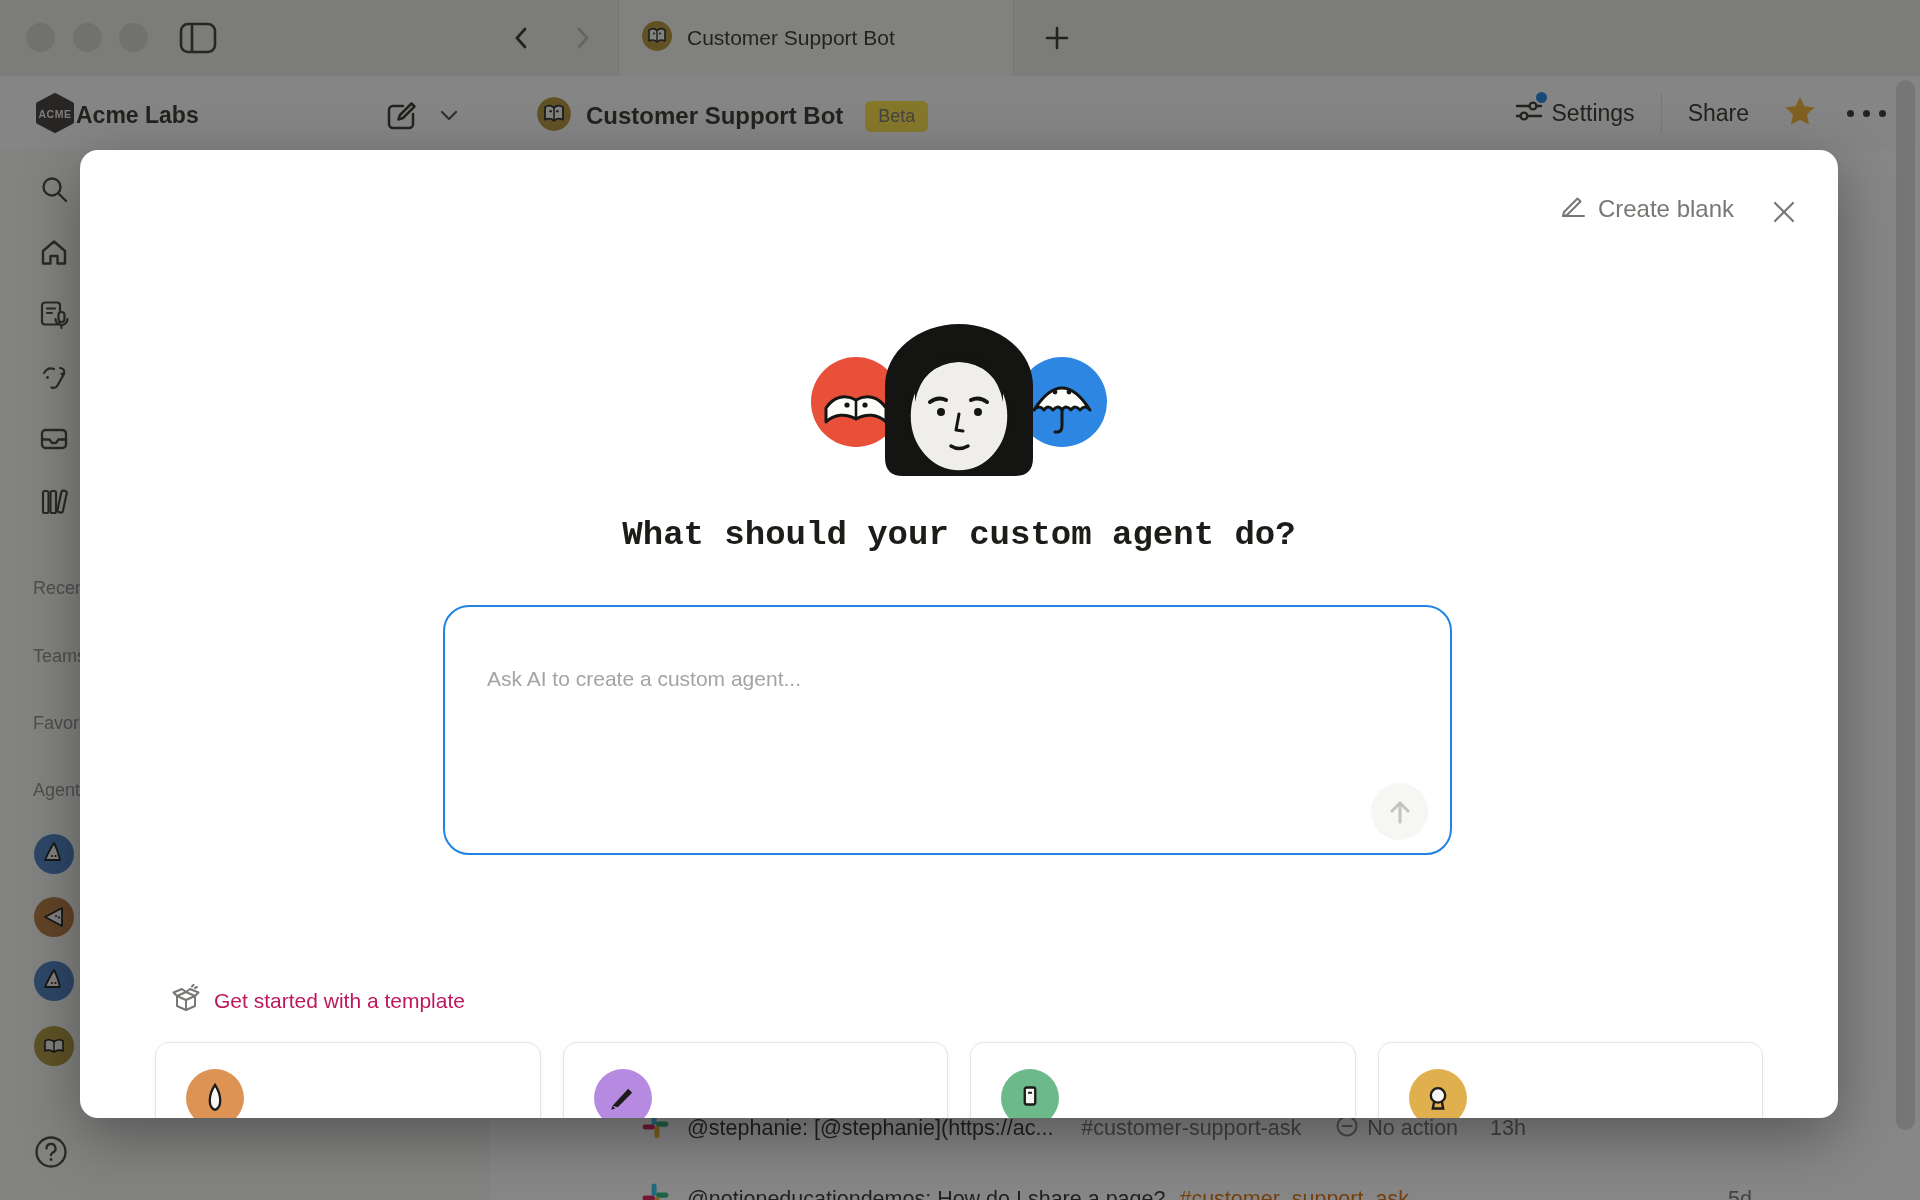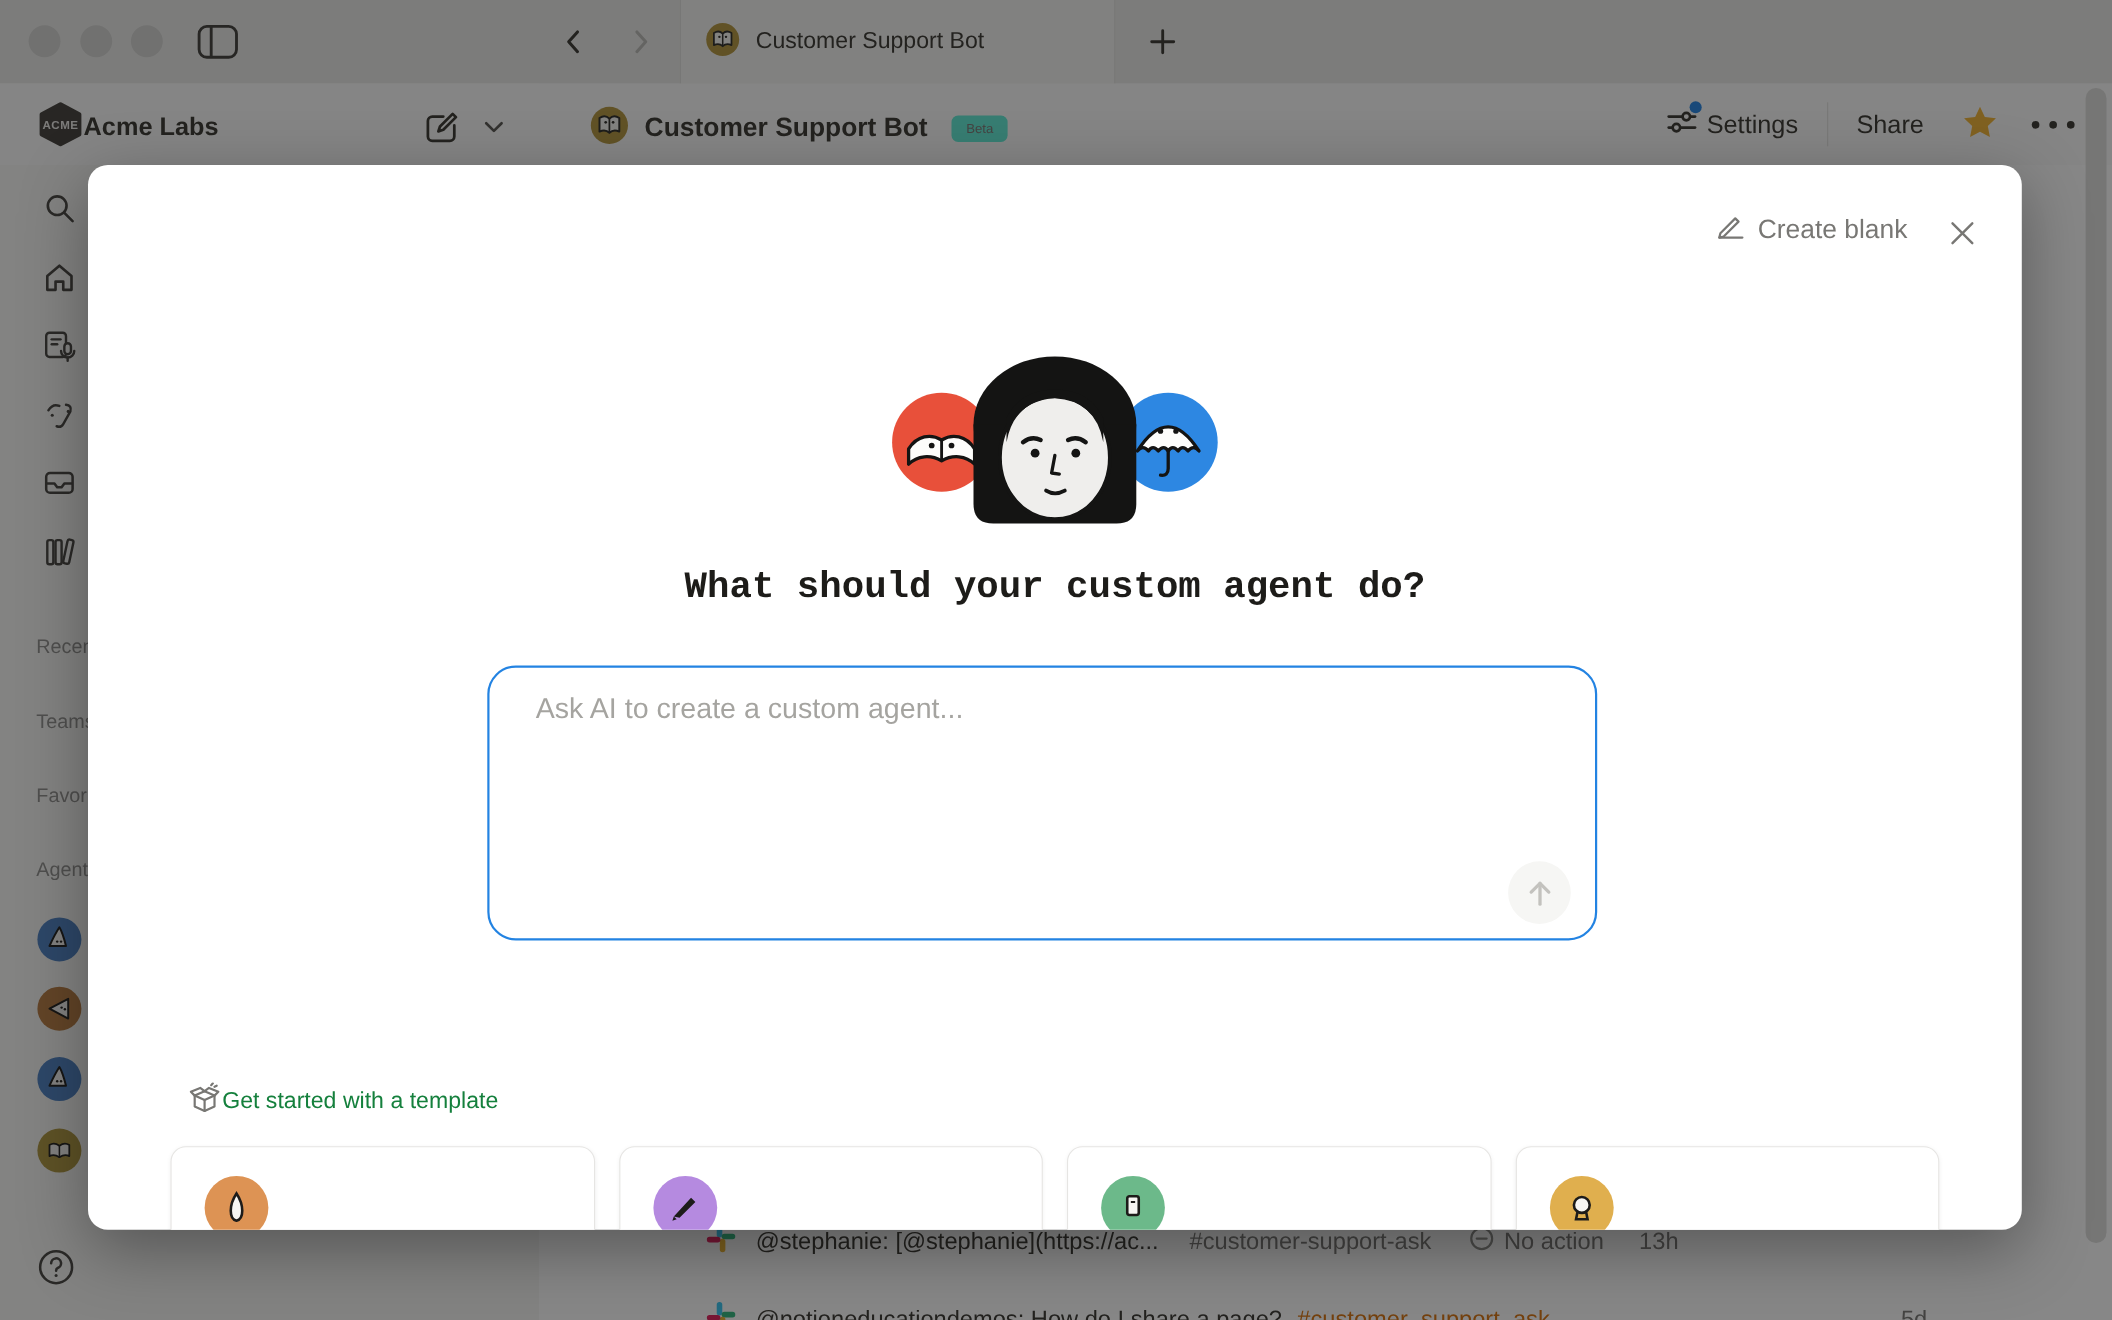--- a/index.html
+++ b/index.html
@@ -20,21 +20,21 @@
   .newtab { position:absolute; left:1040px; top:21px; width:34px; height:34px; display:flex; align-items:center; justify-content:center; }
 
   .header { position:absolute; left:0; top:76px; width:1920px; height:74px; background:#fbfbfa; }
   .sidebar-bg { position:absolute; left:0; top:76px; width:490px; height:1124px; background:#f7f7f5; }
   .ws { position:absolute; left:34px; top:92px; display:flex; align-items:center; }
   .ws-name { font-size:23px; font-weight:700; color:#37352f; }
   .compose { position:absolute; left:384px; top:99px; }
   .ws-chev { position:absolute; left:438px; top:108px; }
   .page-head { position:absolute; left:536px; top:96px; display:flex; align-items:center; gap:14px; }
   .page-title { font-size:24px; font-weight:600; color:#37352f; white-space:nowrap; }
-  .beta { background:#5eead4; color:#787774; font-size:12px; font-weight:500; padding:5px 13px; border-radius:6px; margin-left:8px; }
+  .beta { background:#fde047; color:#787774; font-size:18px; font-weight:500; padding:5px 13px; border-radius:6px; margin-left:8px; }
   .head-right { position:absolute; right:34px; top:92px; height:42px; display:flex; align-items:center; }
   .settings { display:flex; align-items:center; gap:8px; position:relative; }
   .settings-dot { position:absolute; left:22px; top:-4px; width:11px; height:11px; border-radius:50%; background:#2383e2; }
   .hlabel { font-size:23px; color:#37352f; }
   .hdivider { width:1px; height:40px; background:#e0dfdd; margin:0 26px; }
   .dots { display:flex; gap:9px; margin-left:30px; }
   .dots i { width:7px; height:7px; border-radius:50%; background:#37352f; }
 
   .side-icon { position:absolute; left:38px; width:32px; height:32px; }
   .side-label { position:absolute; left:33px; font-size:18px; font-weight:500; color:#8f8e8c; white-space:nowrap; }
@@ -57,26 +57,26 @@
   
   .modal { position:absolute; left:80px; top:150px; width:1758px; height:968px; background:#fff;
            border-radius:18px; box-shadow:0 18px 60px rgba(0,0,0,0.35); overflow:hidden; }
   .create-blank { position:absolute; right:104px; top:42px; display:flex; align-items:center; gap:11px;
                   color:#787774; font-size:24px; cursor:pointer; }
   .modal-close { position:absolute; right:38px; top:46px; width:32px; height:32px; display:flex; align-items:center; justify-content:center; cursor:pointer; }
   .illus { position:absolute; left:50%; transform:translateX(-50%); top:160px; }
   .modal-h1 { position:absolute; left:0; top:366px; width:100%; text-align:center; font-size:34px; font-weight:700; color:#1d1c19;font-family:Liberation Mono, monospace; }
   .promptbox { position:absolute; left:363px; top:455px; width:1009px; height:250px; border:2.5px solid #2383e2; border-radius:26px; background:#fff; }
   .promptbox textarea { width:100%; height:100%; border:none; outline:none; resize:none; background:transparent;
-                        border-radius:24px; padding:22px 42px; font-family:"Liberation Sans",sans-serif;
-                        font-size:26px; color:#4c1d95; }
+                        border-radius:24px; padding:60px 42px; font-family:"Liberation Sans",sans-serif;
+                        font-size:21px; color:#4c1d95; }
   .promptbox textarea::placeholder { color:#a5a4a0; }
   .send { position:absolute; right:22px; bottom:13px; width:57px; height:57px; border-radius:50%;
           background:#f6f6f4; display:flex; align-items:center; justify-content:center; }
-  .tmpl-head { position:absolute; left:92px; top:834px; display:flex; align-items:center; gap:2px; color:#15803d; }
+  .tmpl-head { position:absolute; left:92px; top:834px; display:flex; align-items:center; gap:14px; color:#be185d; }
   .tmpl-head span { font-size:21px; font-weight:500; }
   .cards { position:absolute; left:75px; top:892px; width:1608px; display:grid; grid-template-columns:repeat(4,1fr); gap:22px; }
   .card { height:210px; background:#fff; border:1.5px solid #e6e5e3; border-radius:14px; box-shadow:0 1px 4px rgba(0,0,0,0.05); padding:26px 30px; }
   .card-circle { width:58px; height:58px; border-radius:50%; display:flex; align-items:center; justify-content:center; }
 </style>
 </head>
 <body>
 
 <div class="stage">
 

